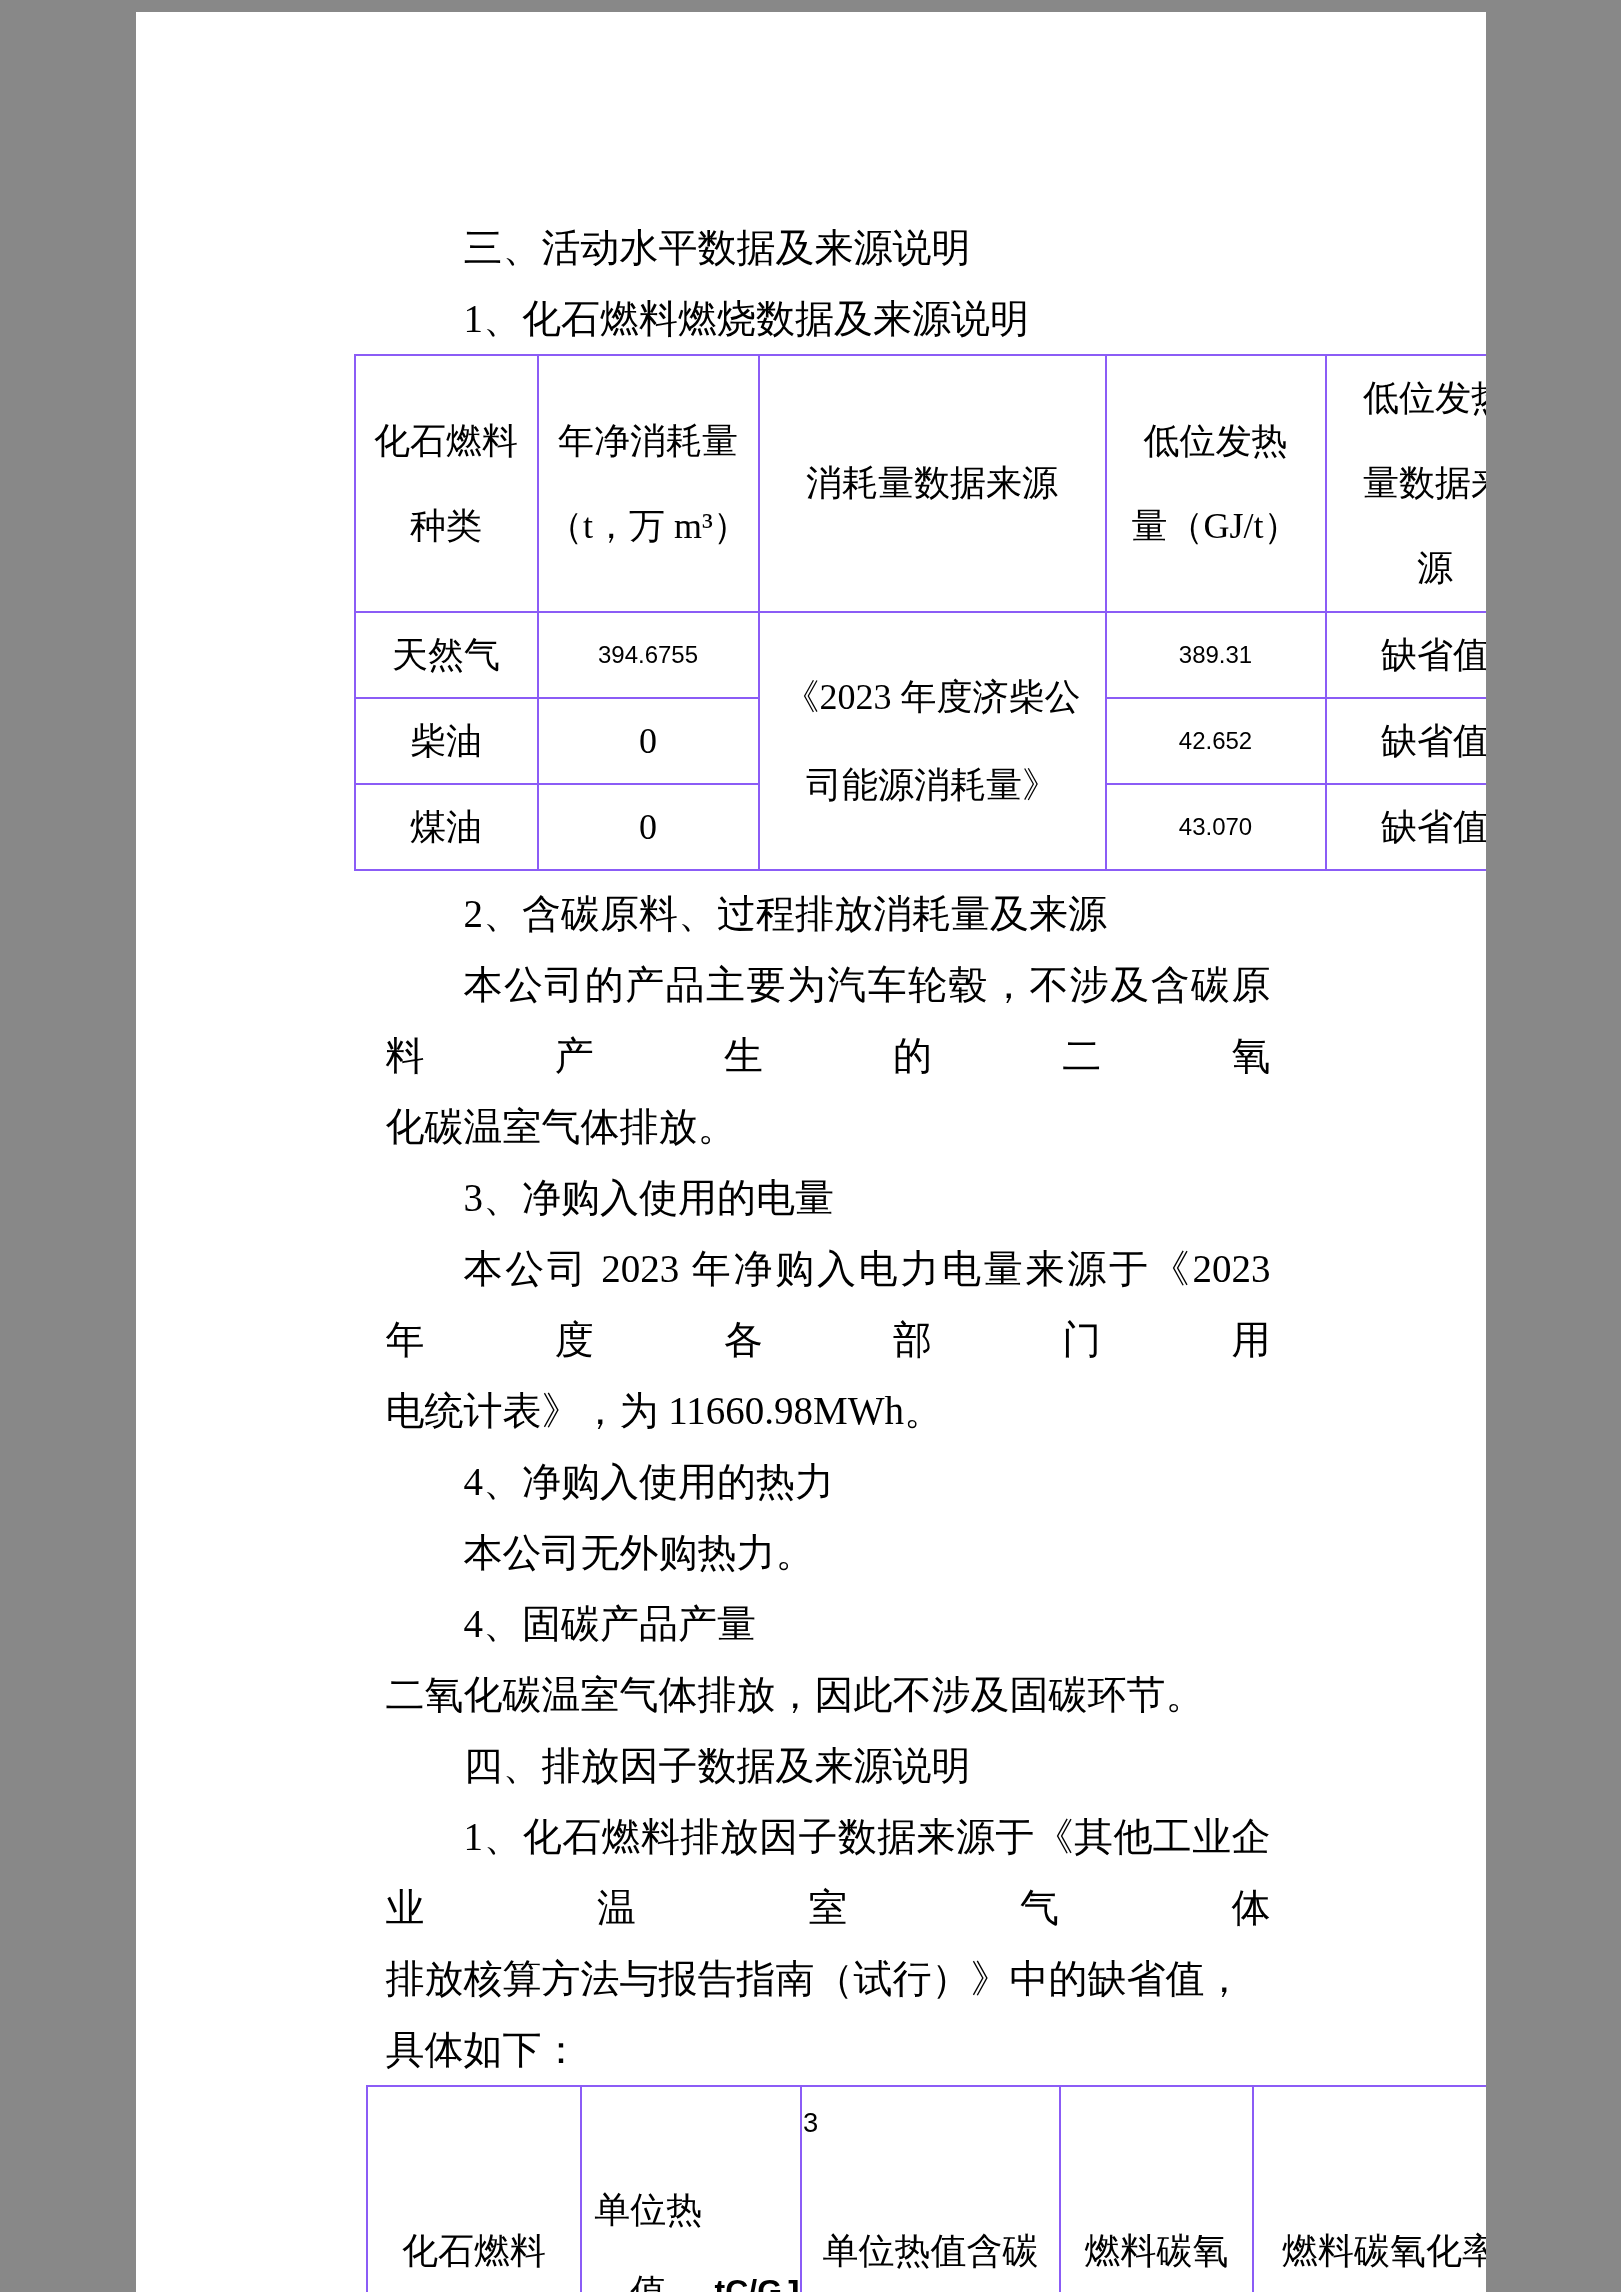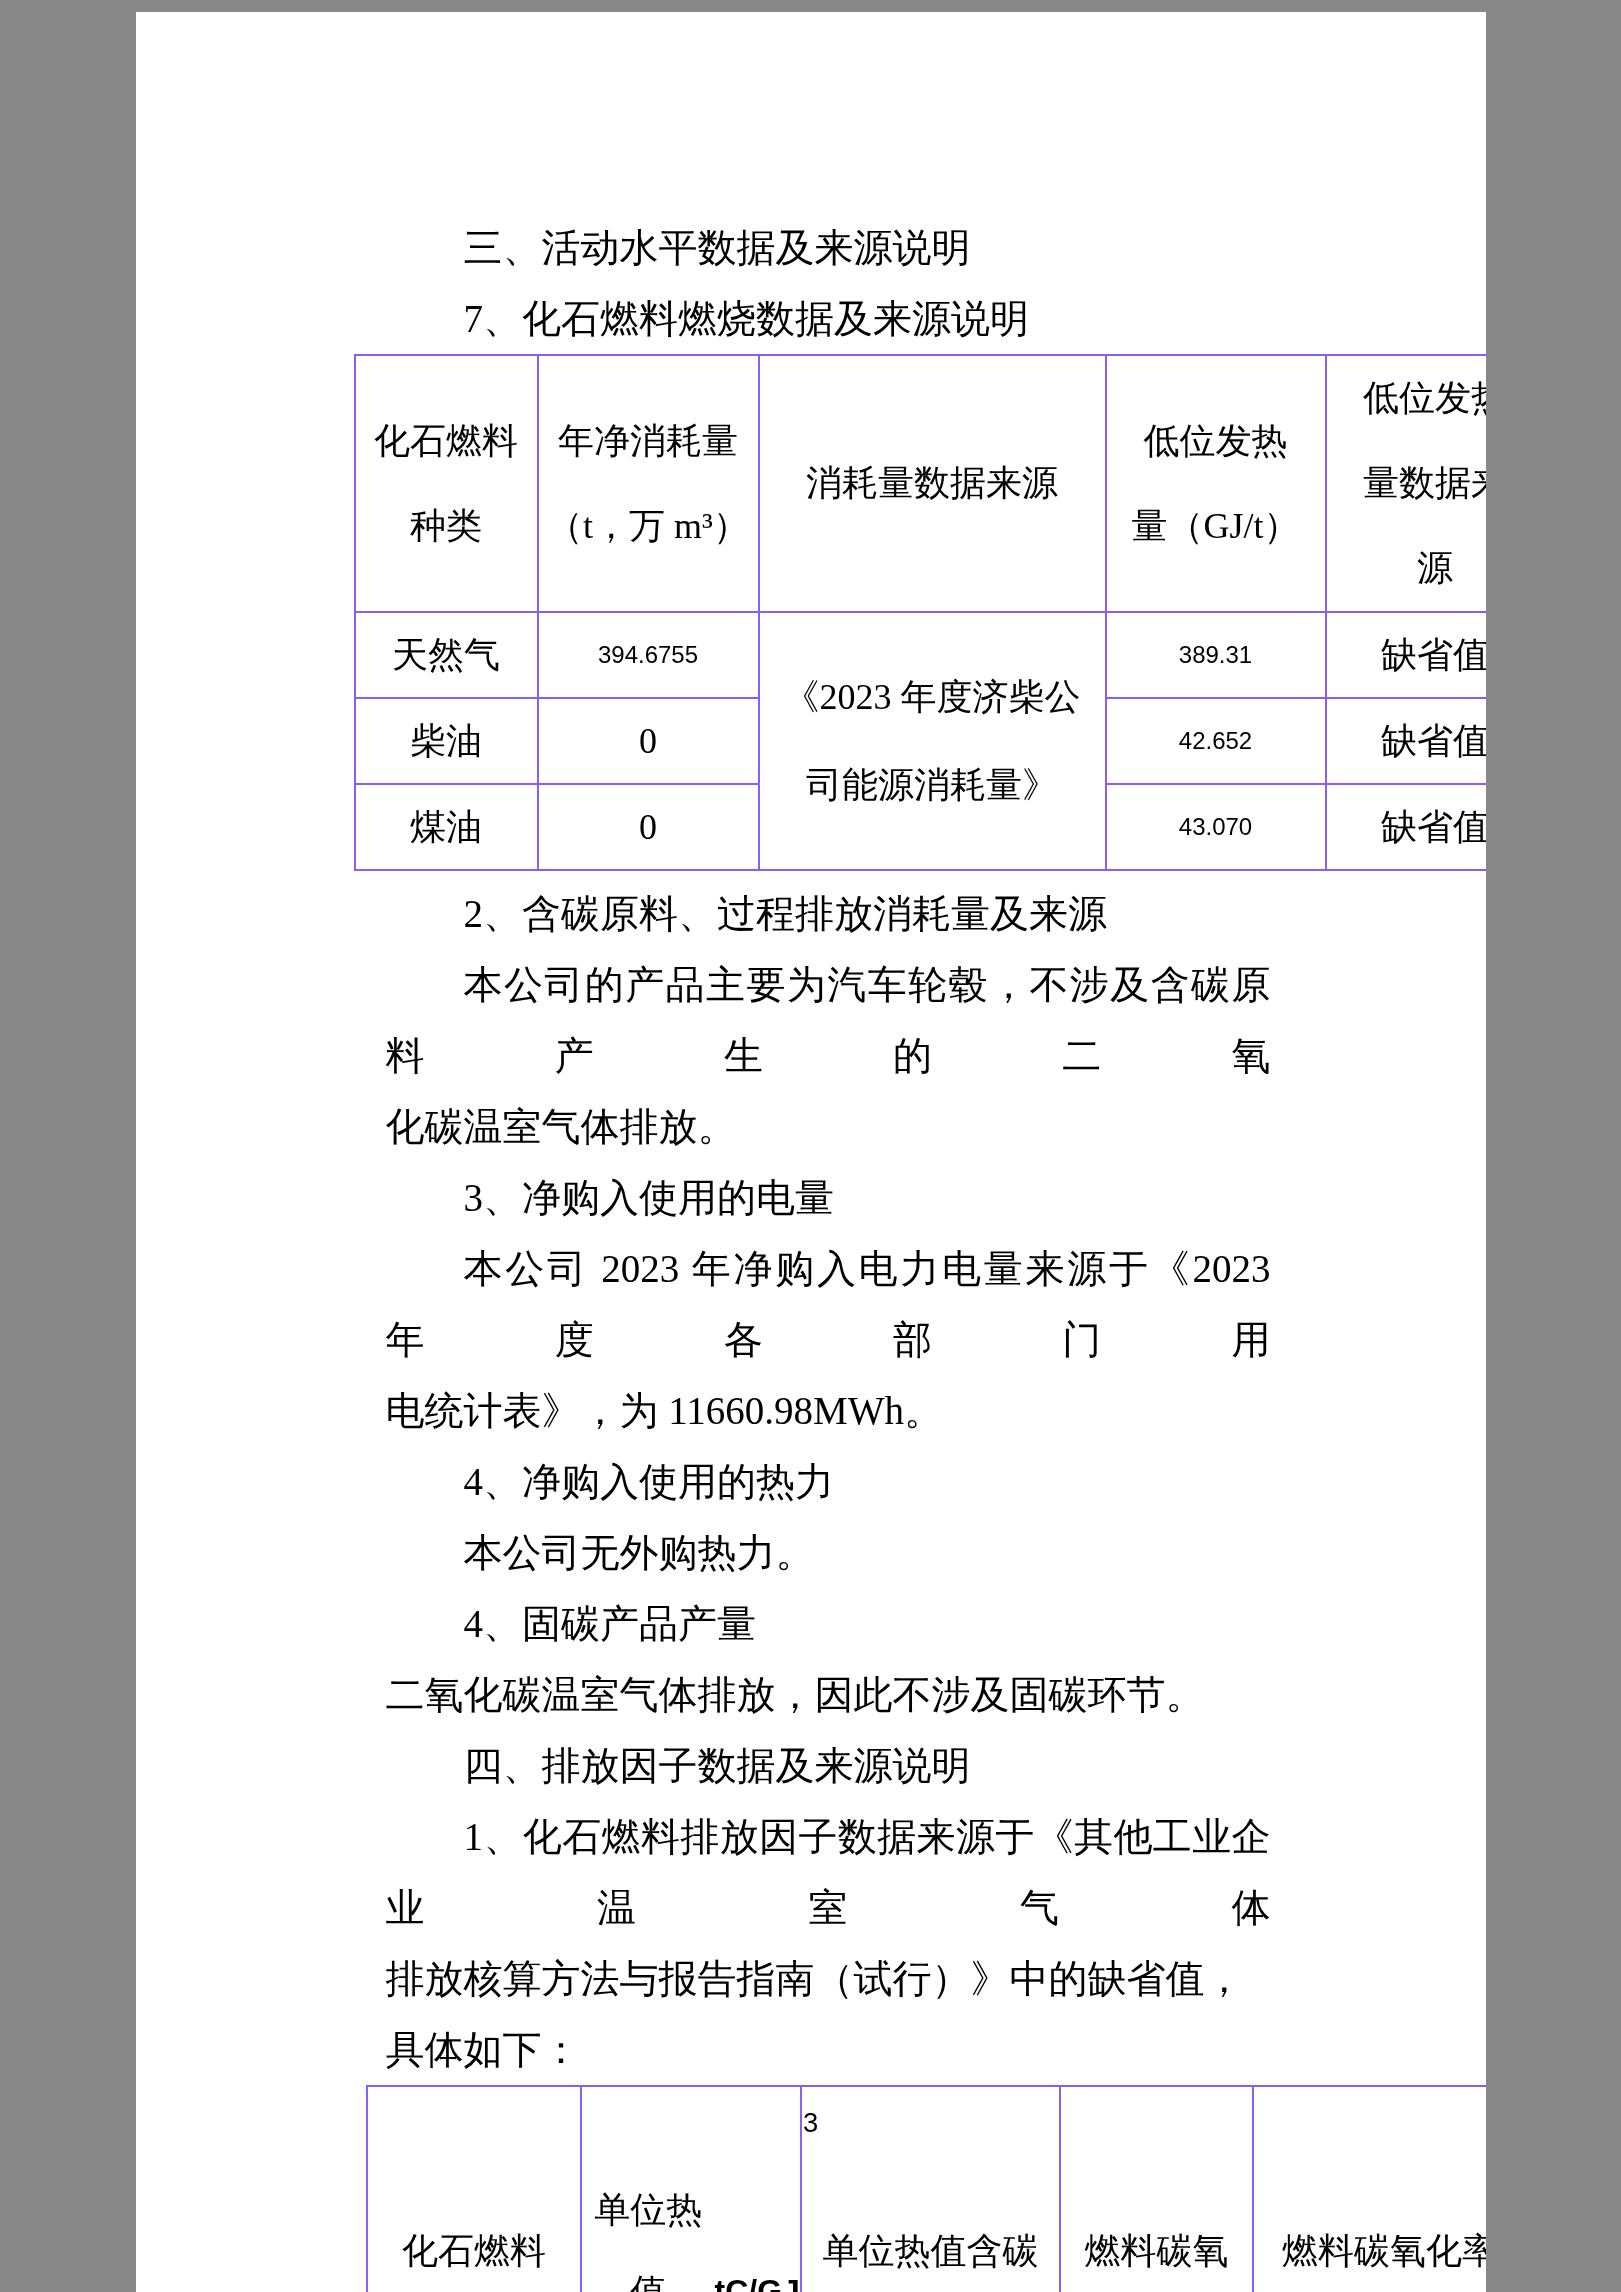--- a/index.html
+++ b/index.html
@@ -82,21 +82,21 @@
     line-height:39px;
   }
 </style>
 </head>
 <body>
 
 <div class="page">
   <div class="content">
 
     <p class="line indent">三、活动水平数据及来源说明</p>
-    <p class="line indent">7、化石燃料燃烧数据及来源说明</p>
+    <p class="line indent">1、化石燃料燃烧数据及来源说明</p>
 
     <table class="t1">
       <colgroup>
         <col style="width:183px">
           <col style="width:221px">
           <col style="width:347px">
           <col style="width:220px">
           <col style="width:219px">
       </colgroup>
       <tbody>

